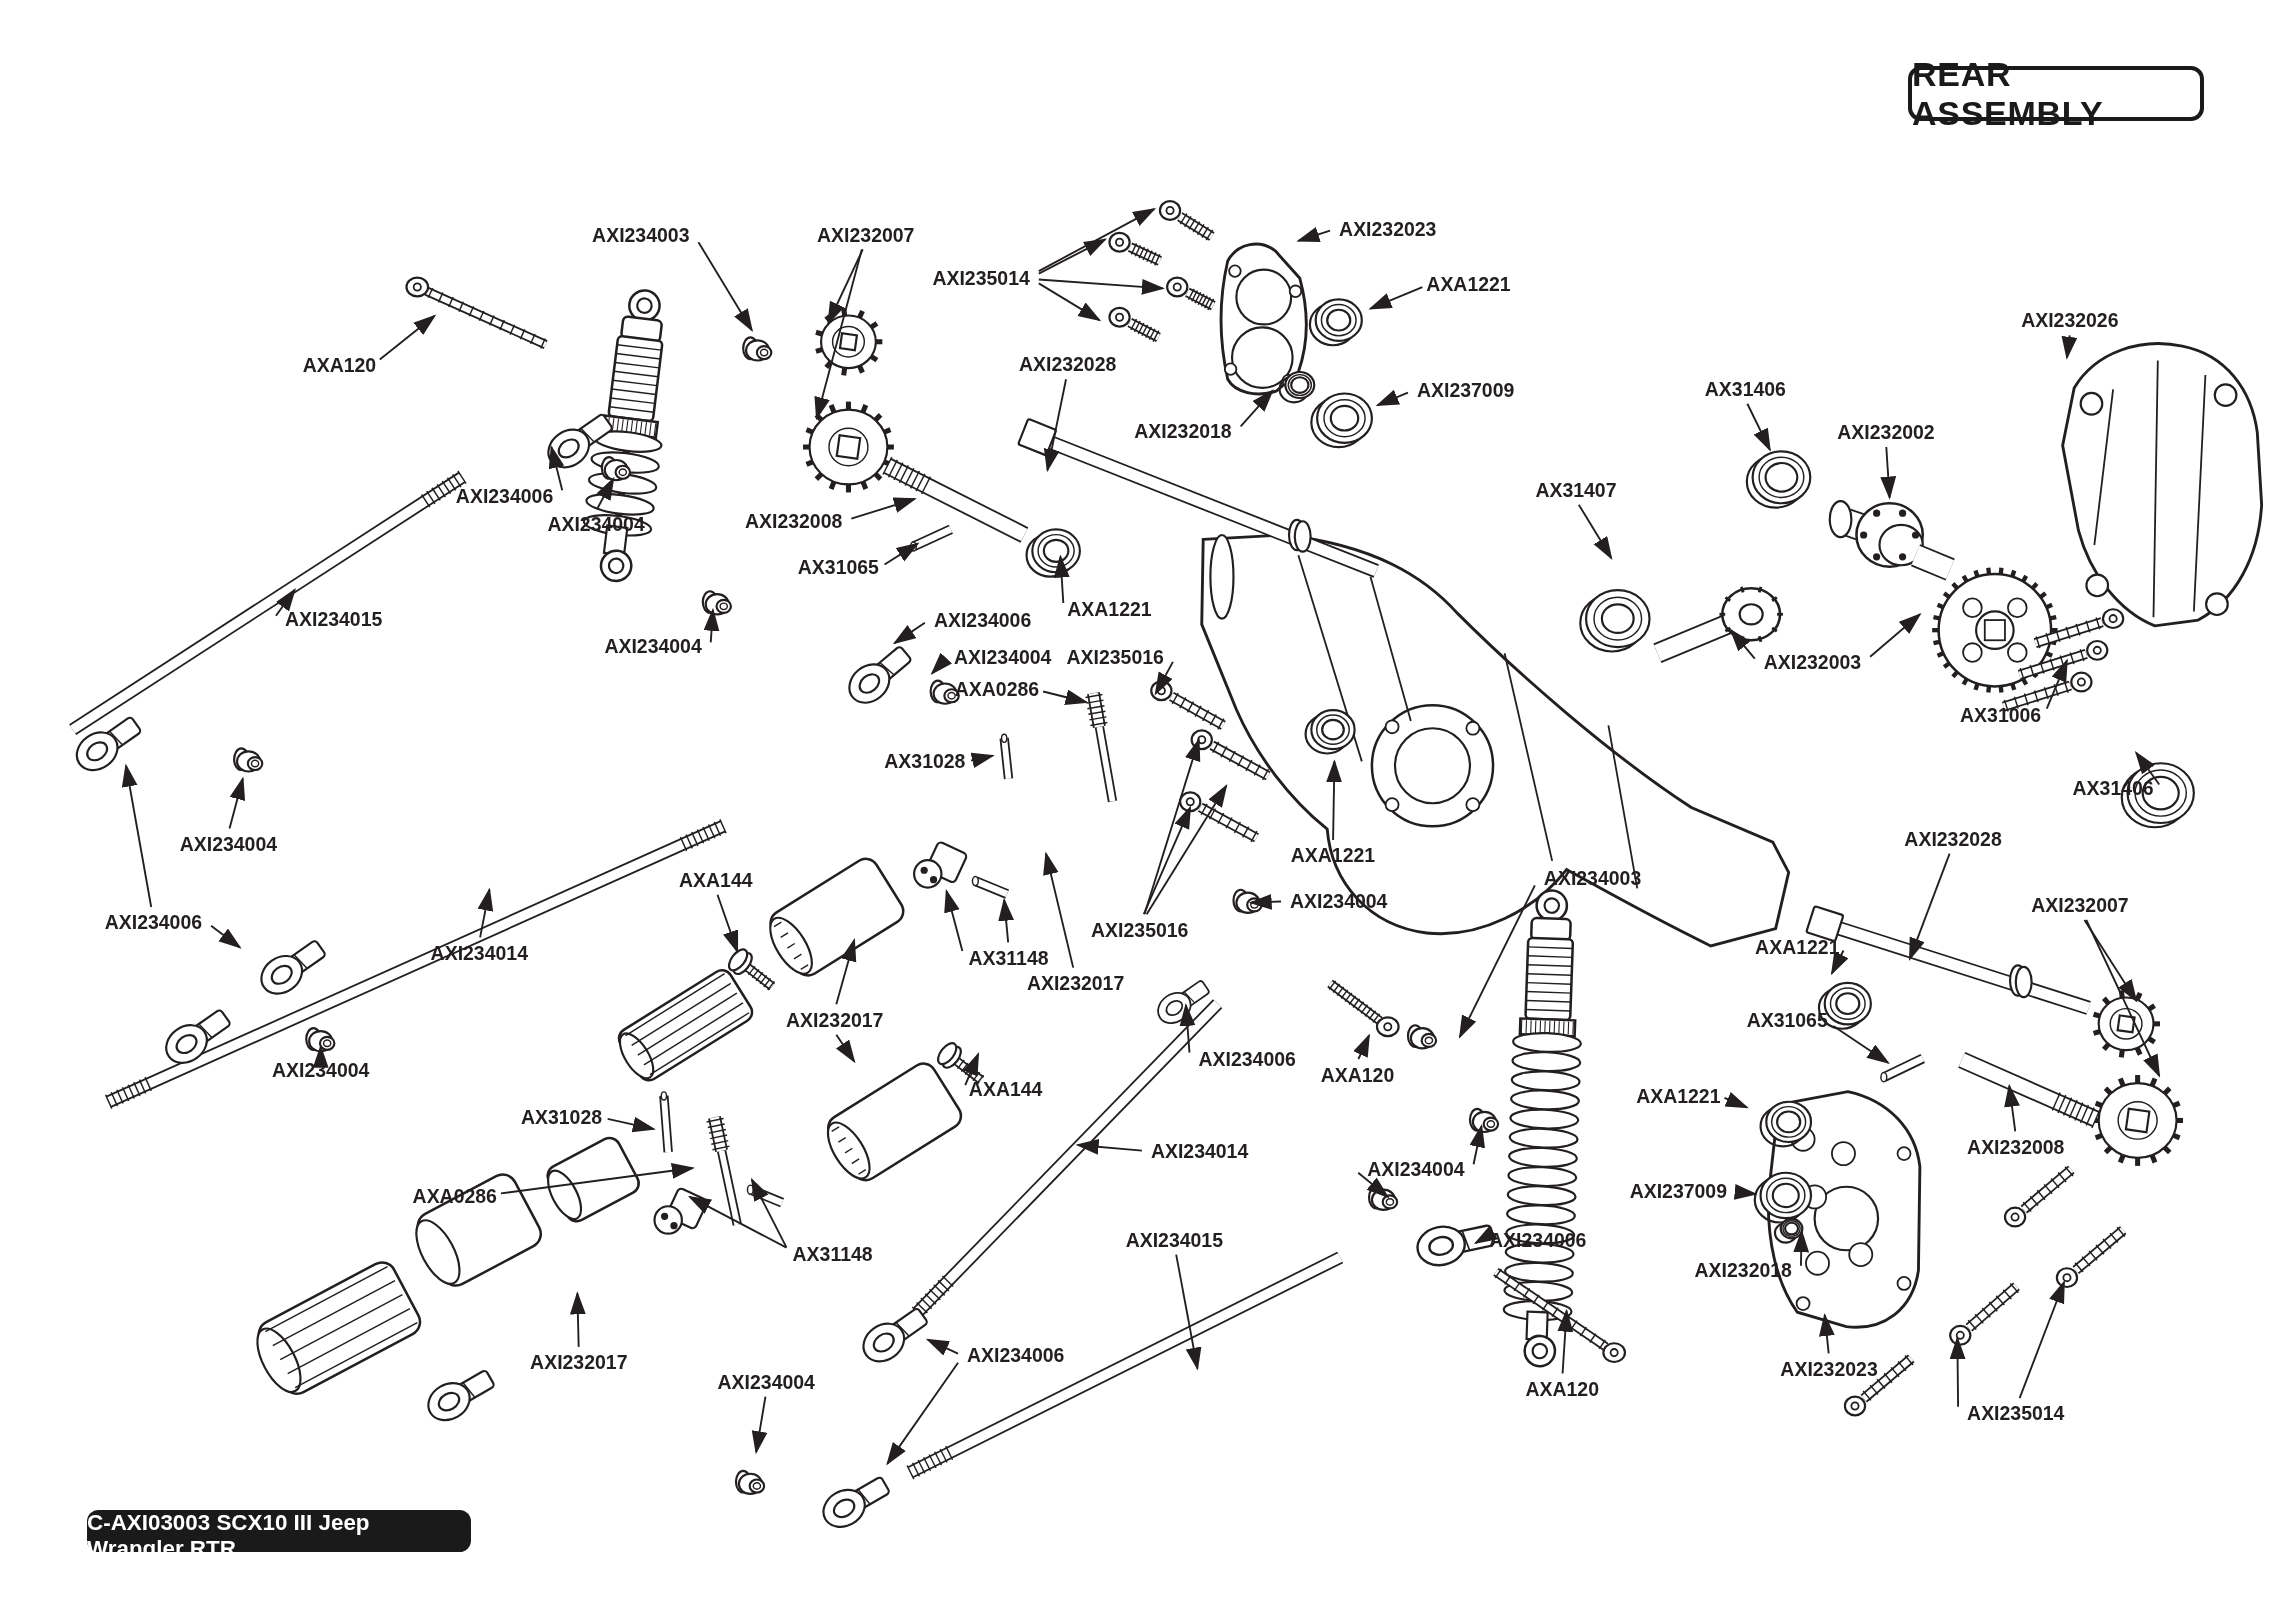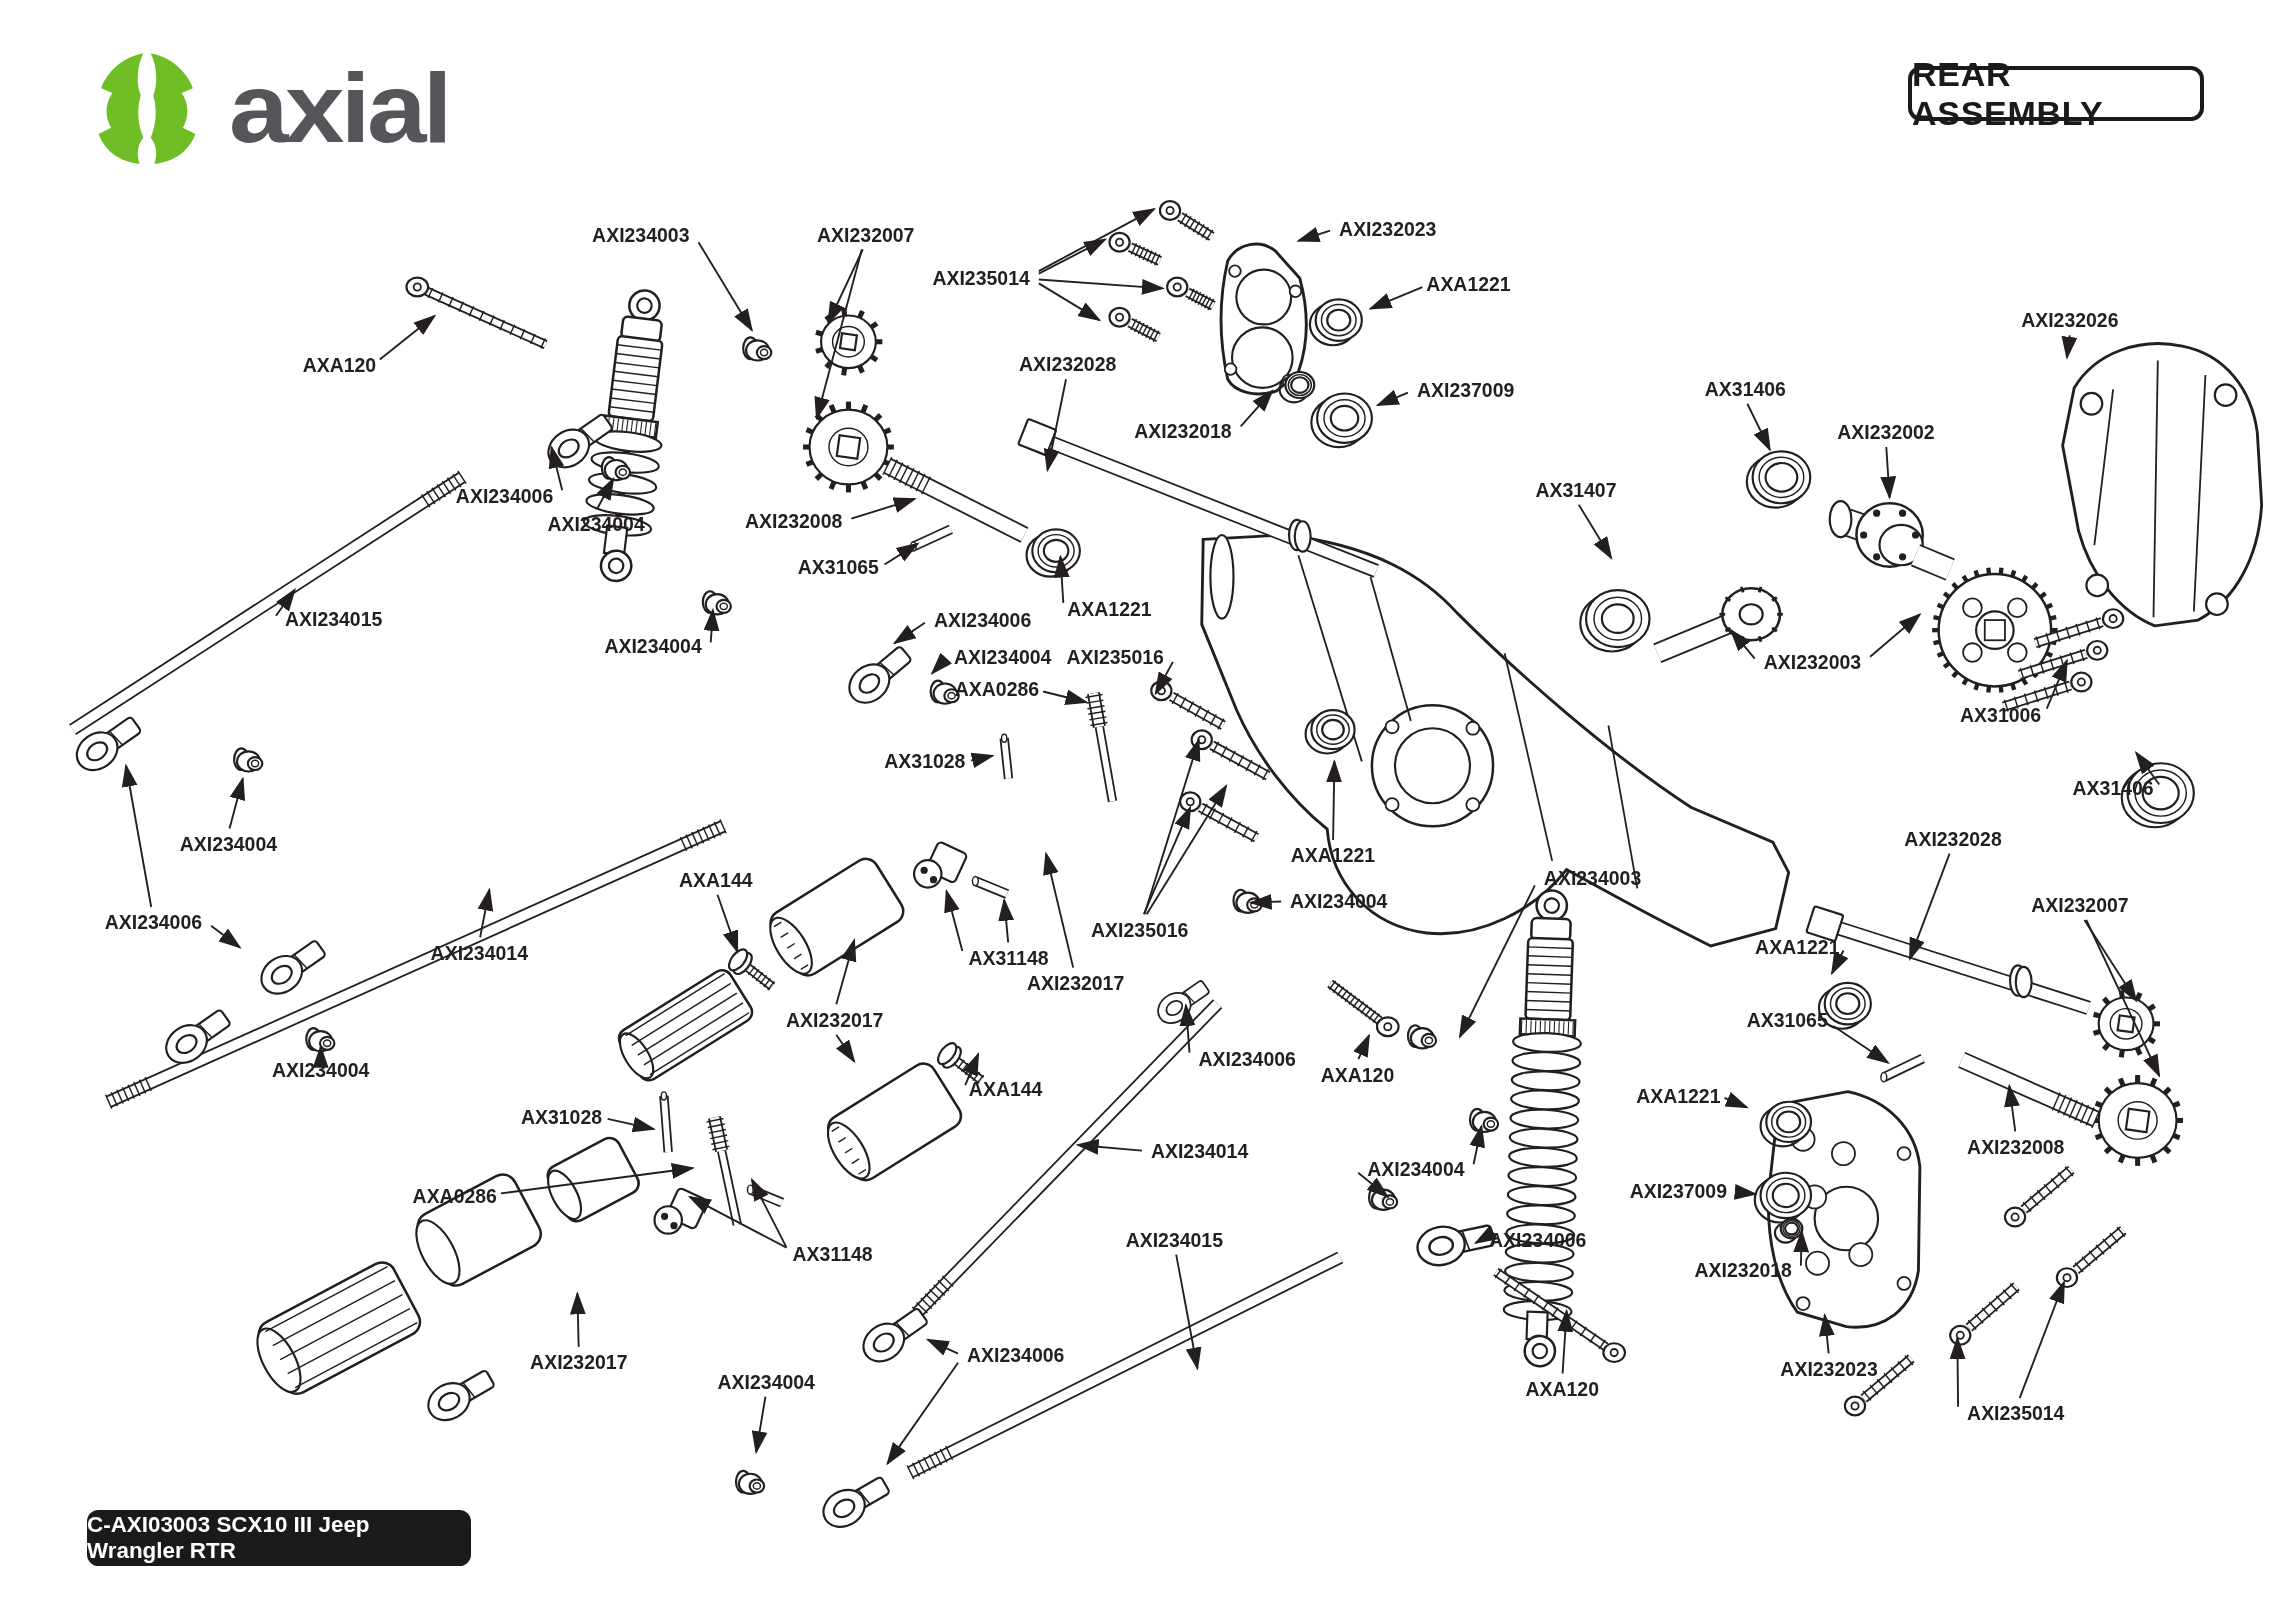--- a/index.html
+++ b/index.html
@@ -7,22 +7,22 @@
          font-family:"Liberation Sans",sans-serif;}
   #scene{position:absolute;left:0;top:0;width:2273px;height:1623px;}
   .logo{position:absolute;left:85px;top:46px;display:flex;align-items:center;gap:20px;}
   .emblem{width:124px;height:124px;}
   .brand{font-weight:bold;font-size:107px;color:#55565a;letter-spacing:-3.6px;line-height:1;
          transform:scaleY(0.92);}
   .titlebox{position:absolute;left:1908px;top:66px;width:296px;height:55px;
             border:4.3px solid #1a1a1a;border-radius:13px;display:flex;align-items:center;
             font-weight:bold;font-size:34px;color:#1a1a1a;
             letter-spacing:0.7px;box-sizing:border-box;}
-  .footerbox{position:absolute;left:87px;top:1510px;width:384px;height:56px;background:#1a1a1a;
-             border-radius:11.5px;display:flex;align-items:center;justify-content:center;
+  .footerbox{position:absolute;left:87px;top:1510px;width:384px;height:42px;background:#1a1a1a;
+             border-radius:11.5px;display:flex;align-items:flex-start;justify-content:center;
              font-weight:bold;font-size:22.4px;color:#fff;}
 </style>
 </head>
 <body>
 
 <div class="stage">
   <svg id="scene" viewBox="0 0 3151 2251">
     <defs>
       <marker id="ah" markerWidth="34" markerHeight="24" refX="29" refY="11" orient="auto" markerUnits="userSpaceOnUse">
         <path d="M0,0 L32,11 L0,22 Z" fill="#231f20"></path>
@@ -1111,31 +1111,20 @@
         <line x1="2166.48" y1="1905" x2="2172" y2="1818" stroke="#231f20" stroke-width="2.6" marker-end="url(#ah)"></line>
         <text x="2166" y="1936" text-anchor="middle" font-family="&quot;Liberation Sans&quot;,sans-serif" font-size="27" font-weight="700" fill="#231f20">AXA120</text>
         <line x1="1060.88" y1="1937" x2="1048" y2="2014" stroke="#231f20" stroke-width="2.6" marker-end="url(#ah)"></line>
         <text x="1062" y="1926" text-anchor="middle" font-family="&quot;Liberation Sans&quot;,sans-serif" font-size="27" font-weight="700" fill="#231f20">AXI234004</text>
         <line x1="2715" y1="1951" x2="2714" y2="1856" stroke="#231f20" stroke-width="2.6" marker-end="url(#ah)"></line>
         <line x1="2800.36" y1="1939" x2="2862" y2="1778" stroke="#231f20" stroke-width="2.6" marker-end="url(#ah)"></line>
         <text x="2795" y="1970" text-anchor="middle" font-family="&quot;Liberation Sans&quot;,sans-serif" font-size="27" font-weight="700" fill="#231f20">AXI235014</text>
       </g>
   </svg>
 
-  <div class="logo">
-    <svg class="emblem" viewBox="0 0 100 100">
-      <g fill="#6fbe26">
-        <path d="M47,6 C32,8 18,20 13,34 L22,38 C16,47 16,57 21,66 L11,71 C16,85 29,94 44,95
-                 C41,86 43,79 47,74 C42,62 42,50 45,40 C41,30 42,16 47,6 Z"></path>
-        <path transform="translate(100,0) scale(-1,1)" d="M47,6 C32,8 18,20 13,34 L22,38 C16,47 16,57 21,66 L11,71 C16,85 29,94 44,95
-                 C41,86 43,79 47,74 C42,62 42,50 45,40 C41,30 42,16 47,6 Z"></path>
-      </g>
-    </svg>
-    <span class="brand">axial</span>
-  </div>
 
   <div class="titlebox">
     <span>REAR ASSEMBLY</span>
   </div>
 
   <div class="footerbox">
     <span>C-AXI03003 SCX10 III Jeep Wrangler RTR</span>
   </div>
 </div>
 

